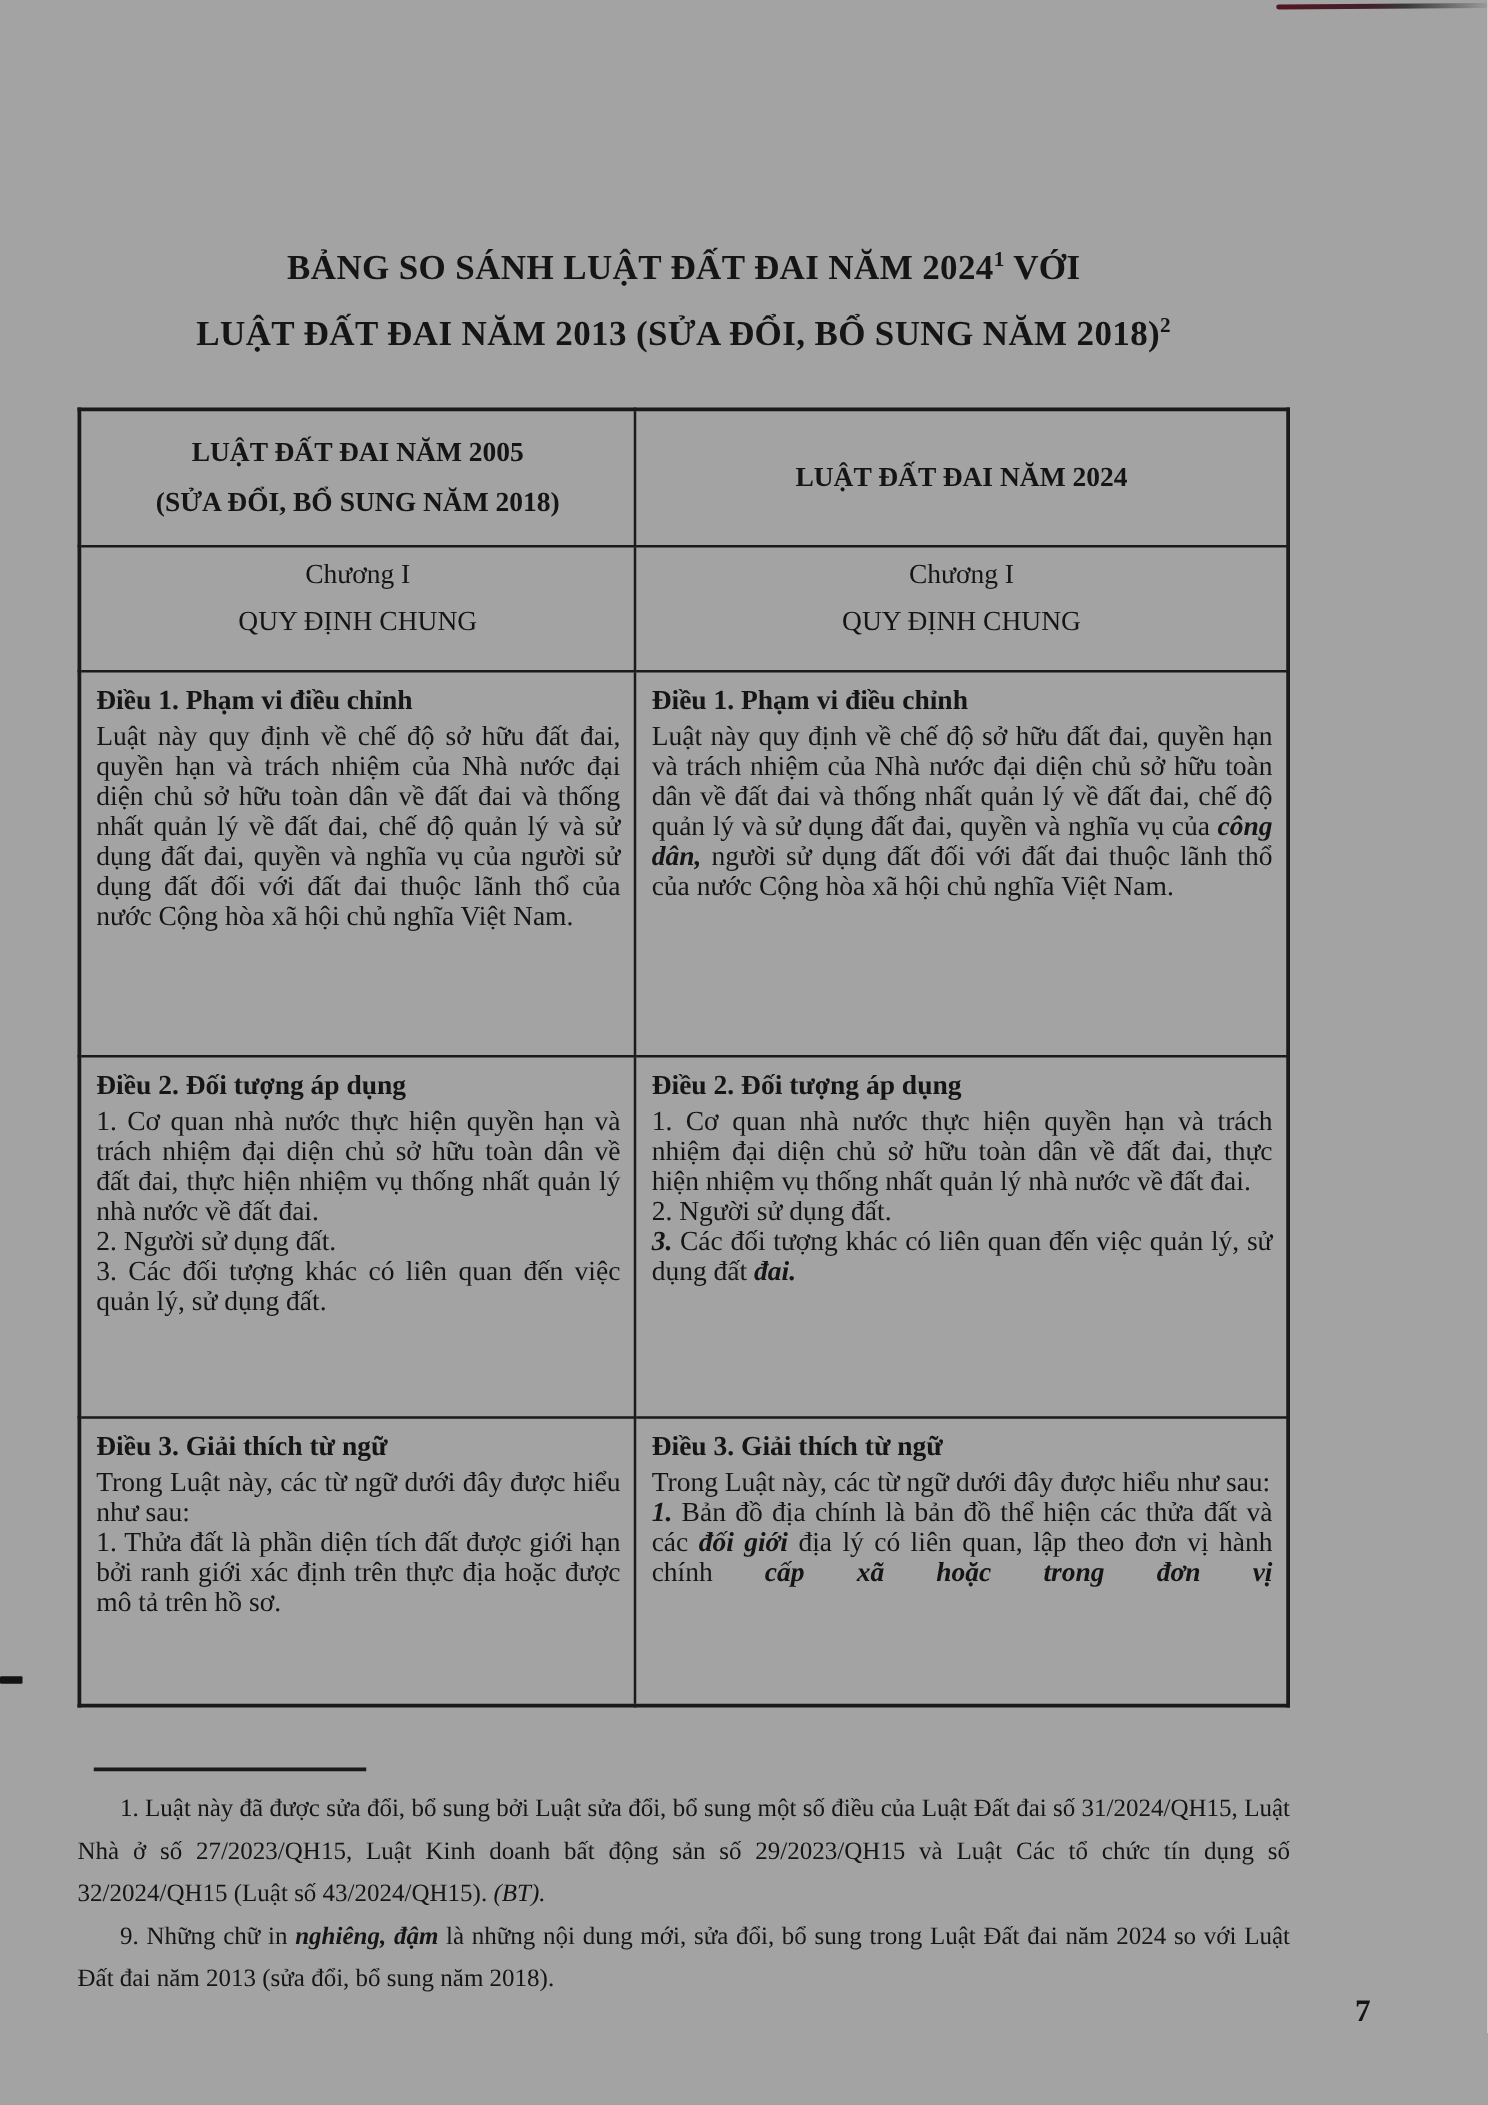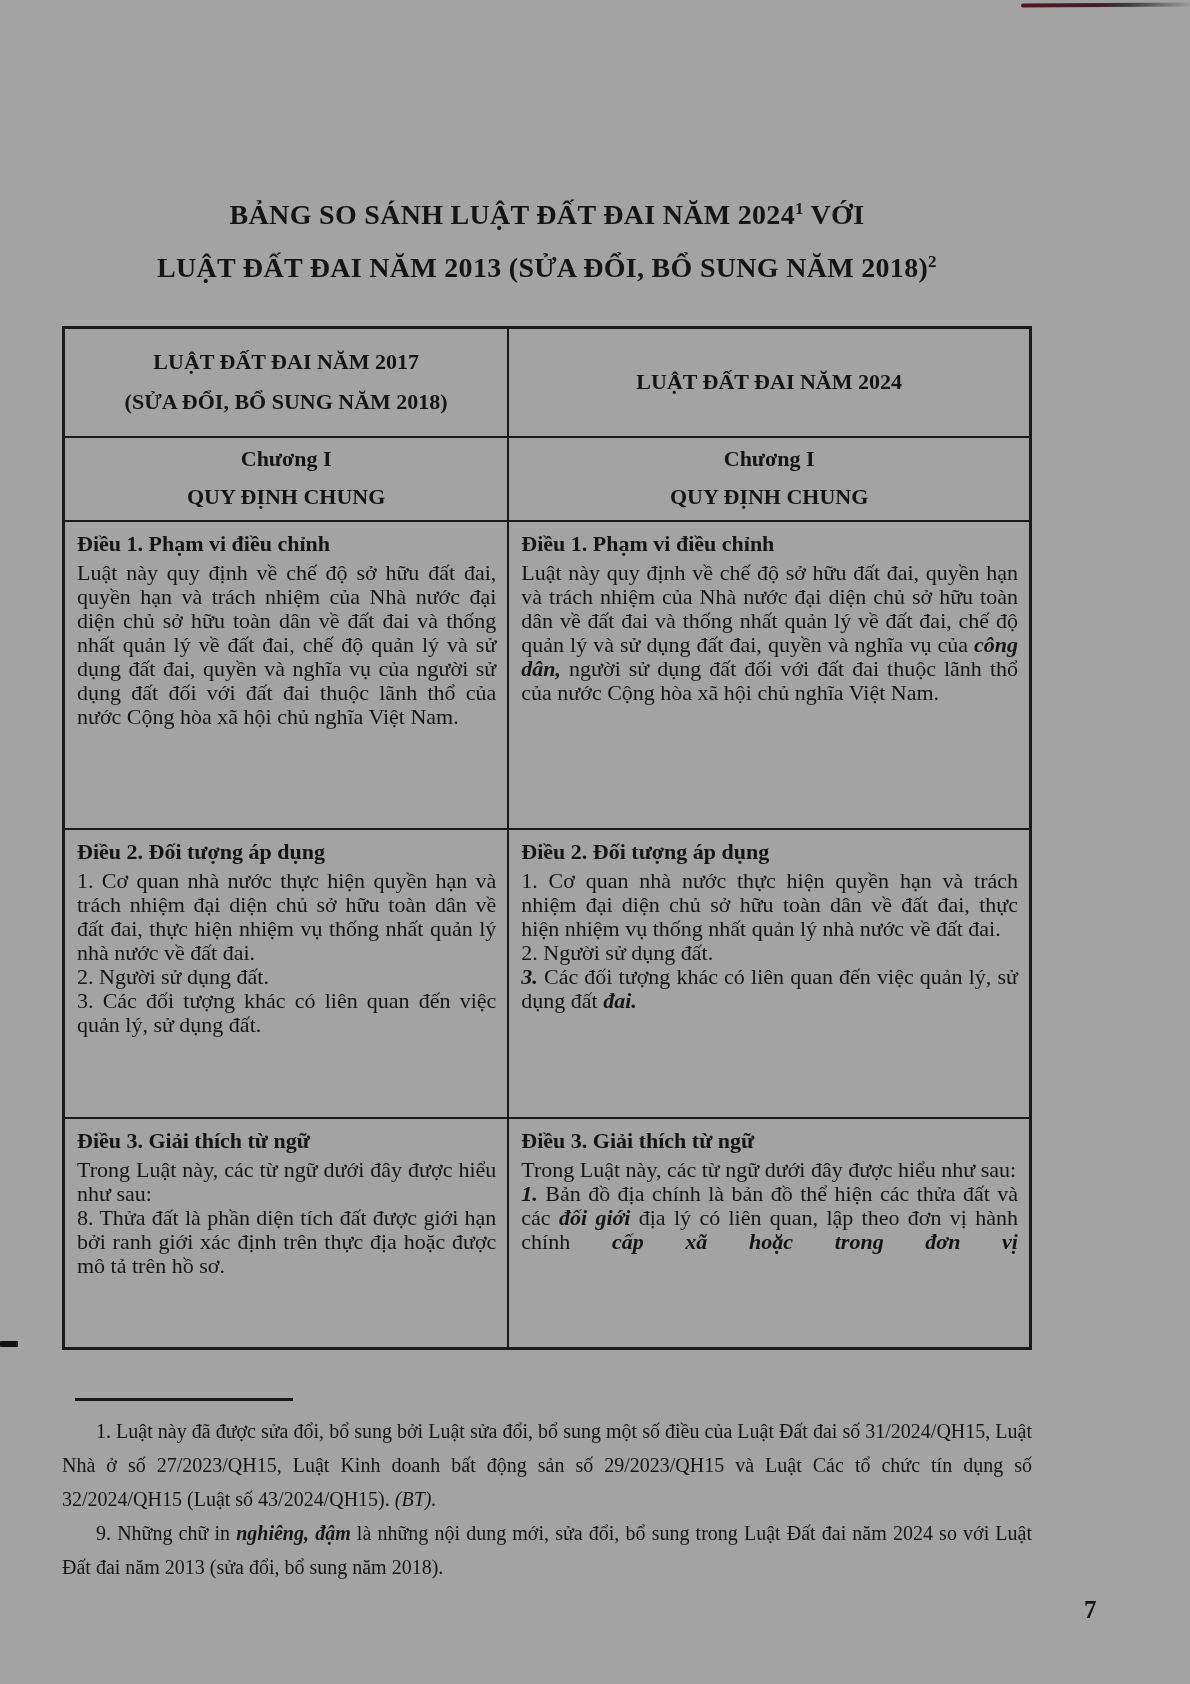--- a/index.html
+++ b/index.html
@@ -56,24 +56,24 @@
     vertical-align:middle;
     text-align:center;
     font-weight:bold;
     font-size:22px;
     line-height:40px;
     padding:6px 8px;
   }
   tr.chapter td {
     height:81px;
     text-align:center;
-    font-weight:bold;
+    font-weight:normal;
     font-size:22px;
     line-height:38px;
-    padding:2px 8px 4px;
+    padding:2px 8px 20px;
   }
   tr.rd1 td { height:308px; }
   tr.rd2 td { height:289px; }
   tr.rd3 td { height:231px; }
   .art-h { font-weight:bold; font-size:22px; line-height:35.5px; }
   .p { font-size:22px; line-height:24px; text-align:justify; }
   .p.jlast { text-align-last:justify; }
   .bi { font-weight:bold; font-style:italic; }
   .it { font-style:italic; }
 
@@ -111,21 +111,21 @@
     </div>
 
     <table class="cmp">
       <colgroup>
           <col class="c1">
           <col class="c2">
         </colgroup>
       <tbody>
         <tr class="hdr">
           <td>
-            <div>LUẬT ĐẤT ĐAI NĂM 2017</div>
+            <div>LUẬT ĐẤT ĐAI NĂM 2005</div>
             <div>(SỬA ĐỔI, BỔ SUNG NĂM 2018)</div>
           </td>
           <td>
             <div>LUẬT ĐẤT ĐAI NĂM 2024</div>
           </td>
         </tr>
 
         <tr class="chapter">
           <td>
             <div>Chương I</div>
@@ -160,21 +160,21 @@
             <div class="p">1. Cơ quan nhà nước thực hiện quyền hạn và trách nhiệm đại diện chủ sở hữu toàn dân về đất đai, thực hiện nhiệm vụ thống nhất quản lý nhà nước về đất đai.</div>
             <div class="p">2. Người sử dụng đất.</div>
             <div class="p"><span class="bi">3.</span><span> Các đối tượng khác có liên quan đến việc quản lý, sử dụng đất </span><span class="bi">đai.</span></div>
           </td>
         </tr>
 
         <tr class="rd3">
           <td>
             <div class="art-h">Điều 3. Giải thích từ ngữ</div>
             <div class="p">Trong Luật này, các từ ngữ dưới đây được hiểu như sau:</div>
-            <div class="p">8. Thửa đất là phần diện tích đất được giới hạn bởi ranh giới xác định trên thực địa hoặc được mô tả trên hồ sơ.</div>
+            <div class="p">1. Thửa đất là phần diện tích đất được giới hạn bởi ranh giới xác định trên thực địa hoặc được mô tả trên hồ sơ.</div>
           </td>
           <td>
             <div class="art-h">Điều 3. Giải thích từ ngữ</div>
             <div class="p">Trong Luật này, các từ ngữ dưới đây được hiểu như sau:</div>
             <div class="p jlast"><span class="bi">1.</span><span> Bản đồ địa chính là bản đồ thể hiện các thửa đất và các </span><span class="bi">đối giới</span><span> địa lý có liên quan, lập theo đơn vị hành chính </span><span class="bi">cấp xã hoặc trong đơn vị</span></div>
           </td>
         </tr>
       </tbody>
     </table>
 

